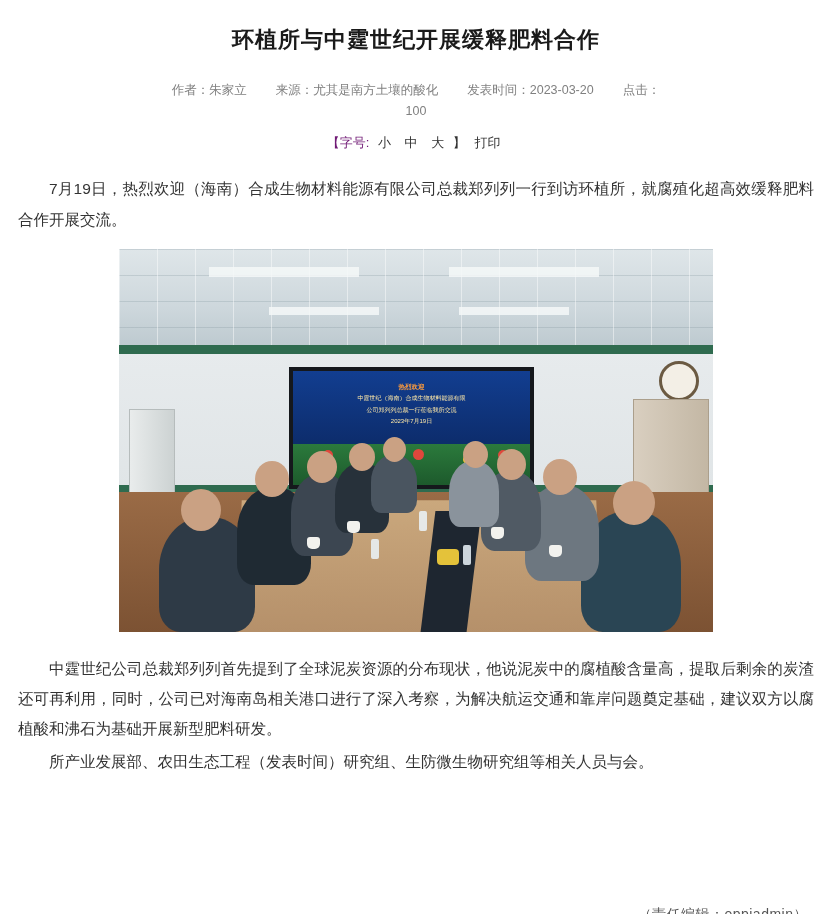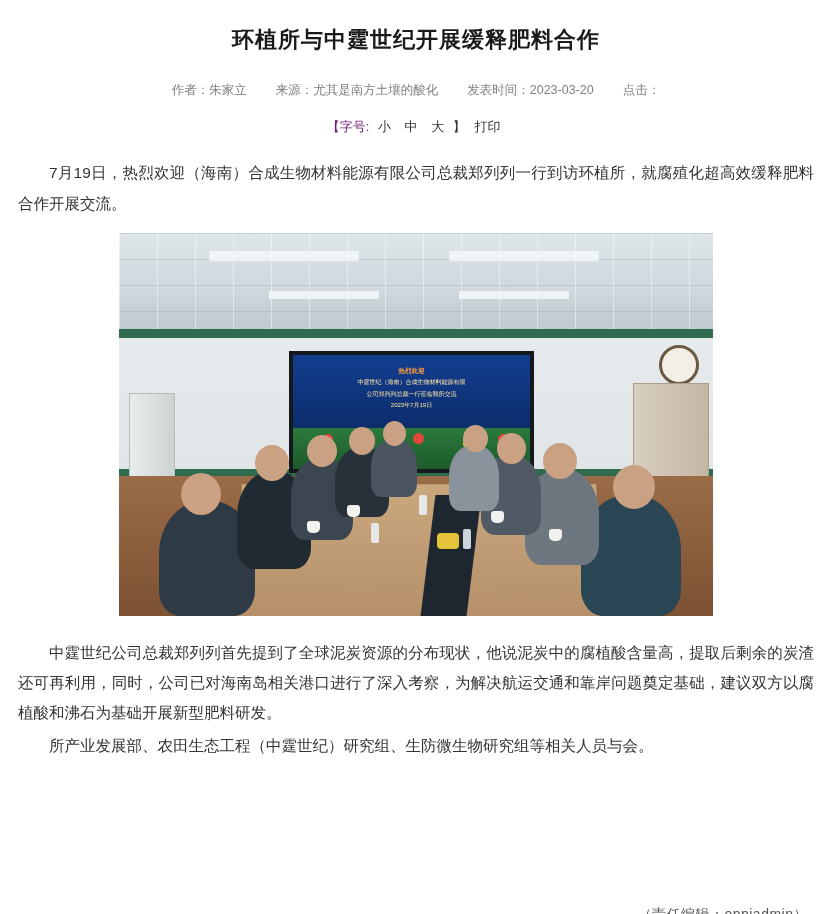--- a/index.html
+++ b/index.html
@@ -209,20 +209,21 @@
   <div class="meta-line">
     <span class="meta-item"><span>作者：</span><span class="meta-value">朱家立</span></span>
     <span class="meta-gap"></span>
     <span class="meta-item"><span>来源：</span><span class="meta-value">尤其是南方土壤的酸化</span></span>
     <span class="meta-gap"></span>
     <span class="meta-item"><span>发表时间：</span><span class="meta-value">2023-03-20</span></span>
     <span class="meta-gap"></span>
     <span class="meta-item"><span>点击：</span></span>
   </div>
 
+  <span class="hits-number">100</span>
 
   <div class="tools-line">
     <span class="fs-label">【字号:</span>
     <a>小</a>
     <a>中</a>
     <a>大</a>
     <span>】</span>
     <a class="print-link">打印</a>
   </div>
 
@@ -295,17 +296,17 @@
         <div class="ph-cup" style="left:372px;top:278px;"></div>
         <div class="ph-cup" style="left:430px;top:296px;"></div>
         <div class="ph-bottle" style="left:252px;top:290px;"></div>
         <div class="ph-bottle" style="left:344px;top:296px;"></div>
         <div class="ph-bottle" style="left:300px;top:262px;"></div>
         <div class="ph-fl" style="position:absolute;left:318px;top:300px;width:22px;height:16px;background:#e4c23a;border-radius:4px;"></div>
       </div>
     </div>
 
     <p>中霆世纪公司总裁郑列列首先提到了全球泥炭资源的分布现状，他说泥炭中的腐植酸含量高，提取后剩余的炭渣还可再利用，同时，公司已对海南岛相关港口进行了深入考察，为解决航运交通和靠岸问题奠定基础，建议双方以腐植酸和沸石为基础开展新型肥料研发。</p>
-    <p>所产业发展部、农田生态工程（中霆世纪）研究组、生防微生物研究组等相关人员与会。</p>
+    <p>所产业发展部、农田生态工程（发表时间）研究组、生防微生物研究组等相关人员与会。</p>
   </div>
 
   <div class="editor-line">（责任编辑：eppiadmin）</div>
 </div>
 
 </body></html>

